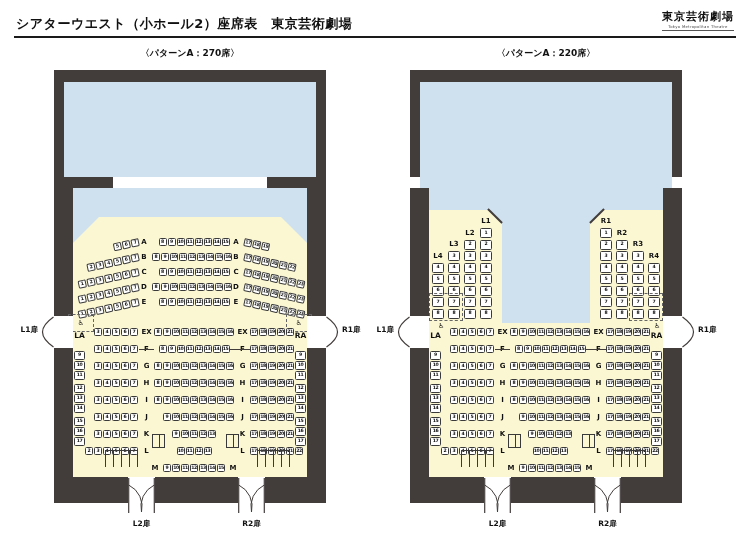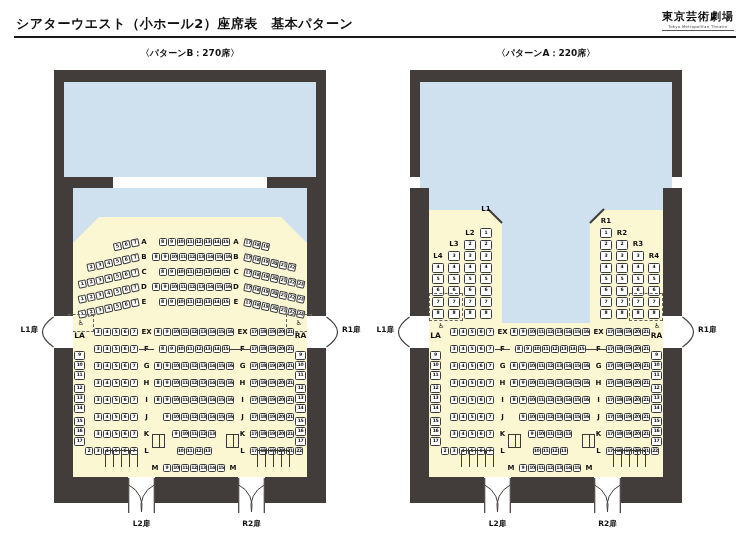--- a/index.html
+++ b/index.html
@@ -19,28 +19,28 @@
   .rlabel{position:absolute;transform:translateX(-50%);font-size:7px;font-weight:bold;line-height:1;white-space:nowrap;}
   .dlabel{position:absolute;font-size:7.5px;font-weight:bold;line-height:1;white-space:nowrap;}
   .wc-box{position:absolute;border:1px dashed #666;box-sizing:border-box;
           display:flex;align-items:center;justify-content:center;}
   .wc-glyph{font-size:7px;line-height:1;color:#111;}
   svg{position:absolute;overflow:visible;}
 </style>
 </head>
 <body>
 
-<div class="title">シアターウエスト（小ホール2）座席表　基本パターン</div>
+<div class="title">シアターウエスト（小ホール2）座席表　東京芸術劇場</div>
 <div class="logo">
   <div class="logo-main">東京芸術劇場</div>
   <div class="logo-sub">Tokyo Metropolitan Theatre</div>
 </div>
 <div class="rule"></div>
 
-<div class="caption" style="left:190px">〈パターンB：270席〉</div>
+<div class="caption" style="left:190px">〈パターンA：270席〉</div>
 <div class="caption" style="left:546px">〈パターンA：220席〉</div>
 
 <div id="diagA" class="diagram" style="left:54px">
     <div class="abs" style="left: 10px; top: 12px; width: 252px; height: 95px; background: rgb(207, 224, 239);"></div>
     <div class="abs" style="left: 0px; top: 107px; width: 59px; height: 11px; background: rgb(66, 61, 59);"></div>
     <div class="abs" style="left: 213px; top: 107px; width: 59px; height: 11px; background: rgb(66, 61, 59);"></div>
     <div class="abs" style="left: 19px; top: 118px; width: 234px; height: 55px; background: rgb(207, 224, 239);"></div>
     <div class="abs" style="left: 19px; top: 147px; width: 234px; height: 260px; background: rgb(251, 247, 211); clip-path: polygon(0px 26px, 26px 0px, 208px 0px, 234px 26px, 234px 260px, 0px 260px);"></div>
     <div class="abs" style="left: 0px; top: 0px; width: 272px; height: 12px; background: rgb(66, 61, 59);"></div>
     <div class="abs" style="left: 0px; top: 12px; width: 10px; height: 95px; background: rgb(66, 61, 59);"></div>
@@ -497,21 +497,21 @@
     <div class="abs" style="left: 75px; top: 145px; width: 20px; height: 2px; background: rgb(66, 61, 59); transform: rotate(45deg);"></div>
     <div class="abs" style="left: 177px; top: 145px; width: 20px; height: 2px; background: rgb(66, 61, 59); transform: rotate(-45deg);"></div>
     <div class="abs" style="left: 0px; top: 0px; width: 272px; height: 12px; background: rgb(66, 61, 59);"></div>
     <div class="abs" style="left: 0px; top: 12px; width: 10px; height: 95px; background: rgb(66, 61, 59);"></div>
     <div class="abs" style="left: 262px; top: 12px; width: 10px; height: 95px; background: rgb(66, 61, 59);"></div>
     <div class="abs" style="left: 0px; top: 118px; width: 19px; height: 315px; background: rgb(66, 61, 59);"></div>
     <div class="abs" style="left: 253px; top: 118px; width: 19px; height: 315px; background: rgb(66, 61, 59);"></div>
     <div class="abs" style="left: 0px; top: 407px; width: 74px; height: 26px; background: rgb(66, 61, 59);"></div>
     <div class="abs" style="left: 101px; top: 407px; width: 83px; height: 26px; background: rgb(66, 61, 59);"></div>
     <div class="abs" style="left: 211px; top: 407px; width: 61px; height: 26px; background: rgb(66, 61, 59);"></div>
-    <div class="rlabel" style="left: 76px; top: 136px;">L1</div>
+    <div class="rlabel" style="left: 76px; top: 148px;">L1</div>
     <div class="abs" style="left: 70px; top: 158px; width: 12px; height: 91px;">
       <div class="seat" style="left: 0px; top: 0px; width: 12px; height: 10px; position: absolute;">1</div>
       <div class="seat" style="left: 0px; top: 11.5px; width: 12px; height: 10px; position: absolute;">2</div>
       <div class="seat" style="left: 0px; top: 23px; width: 12px; height: 10px; position: absolute;">3</div>
       <div class="seat" style="left: 0px; top: 34.5px; width: 12px; height: 10px; position: absolute;">4</div>
       <div class="seat" style="left: 0px; top: 46px; width: 12px; height: 10px; position: absolute;">5</div>
       <div class="seat" style="left: 0px; top: 57.5px; width: 12px; height: 10px; position: absolute;">6</div>
       <div class="seat" style="left: 0px; top: 69px; width: 12px; height: 10px; position: absolute;">7</div>
       <div class="seat" style="left: 0px; top: 80.5px; width: 12px; height: 10px; position: absolute;">8</div>
     </div>

